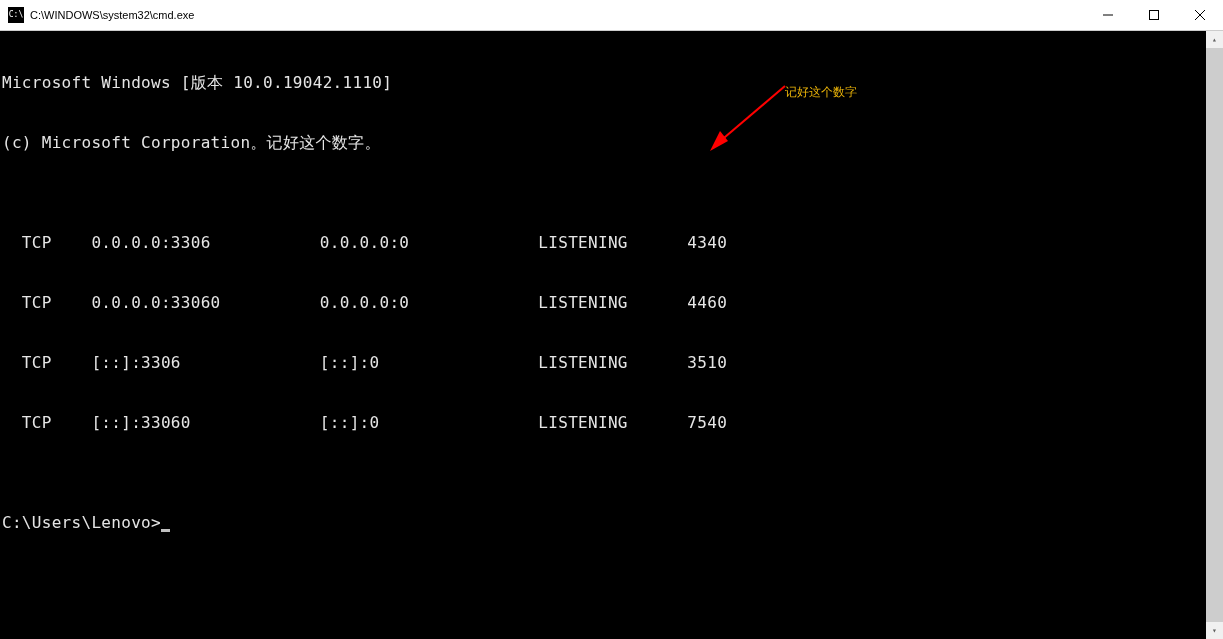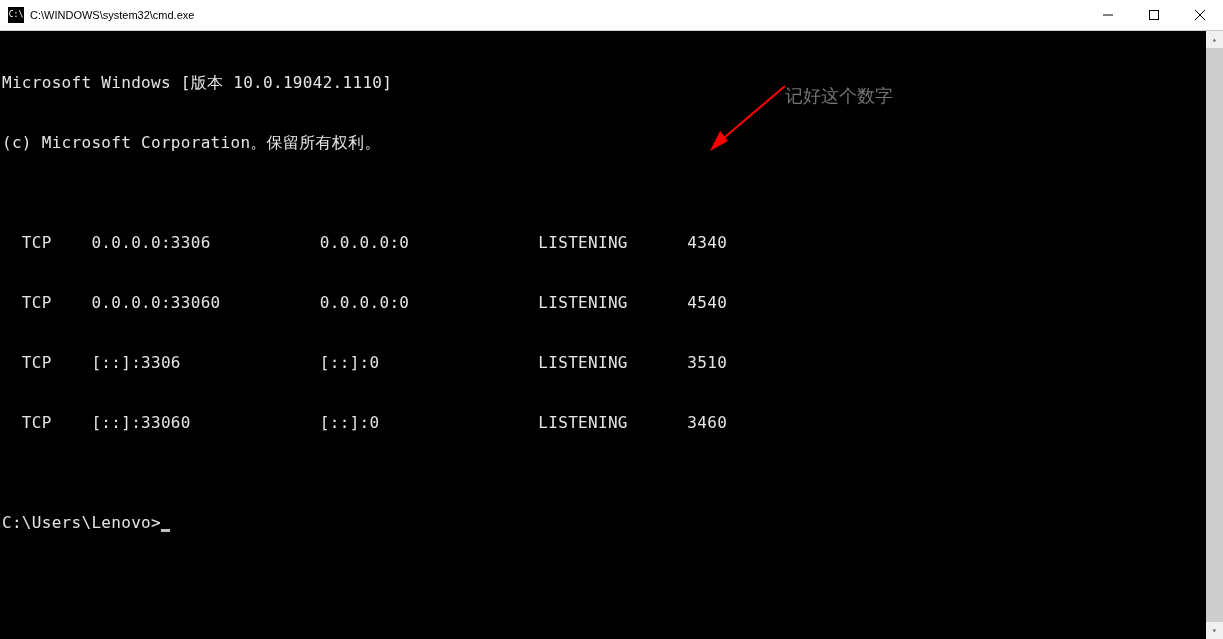--- a/index.html
+++ b/index.html
@@ -111,22 +111,22 @@
     .cursor {
       display: inline-block;
       width: 9px;
       height: 3px;
       background: #c0c0c0;
       vertical-align: bottom;
       margin-bottom: 1px;
     }
     .annotation {
       position: absolute;
-      color: #737373;
-      font-size: 18px;
+      color: #eab308;
+      font-size: 12px;
       font-family: "Microsoft YaHei", "SimSun", sans-serif;
       pointer-events: none;
     }
     .annotation-text {
       position: absolute;
       top: 53px;
       left: 785px;
     }
     .annotation-arrow {
       position: absolute;
@@ -160,26 +160,26 @@
           <line x1="0" y1="0" x2="10" y2="10" stroke="#000" stroke-width="1"></line>
           <line x1="10" y1="0" x2="0" y2="10" stroke="#000" stroke-width="1"></line>
         </svg>
     </div>
   </div>
 </div>
 
 <div class="terminal-area">
   <div class="terminal-content">
     <span class="terminal-line">Microsoft Windows [版本 10.0.19042.1110]</span>
-    <span class="terminal-line">(c) Microsoft Corporation。保留所有权利。</span>
+    <span class="terminal-line">(c) Microsoft Corporation。记好这个数字。</span>
     <span class="terminal-line"></span>
     <span class="terminal-line" id="row0">  TCP    0.0.0.0:3306           0.0.0.0:0             LISTENING      4340</span>
-    <span class="terminal-line" id="row1">  TCP    0.0.0.0:33060          0.0.0.0:0             LISTENING      4540</span>
+    <span class="terminal-line" id="row1">  TCP    0.0.0.0:33060          0.0.0.0:0             LISTENING      4460</span>
     <span class="terminal-line" id="row2">  TCP    [::]:3306              [::]:0                LISTENING      3510</span>
-    <span class="terminal-line" id="row3">  TCP    [::]:33060             [::]:0                LISTENING      3460</span>
+    <span class="terminal-line" id="row3">  TCP    [::]:33060             [::]:0                LISTENING      7540</span>
     <span class="terminal-line"></span>
     <span class="terminal-line"><span>C:\Users\Lenovo&gt;</span><span class="cursor"></span></span>
   </div>
 
   <div class="annotation-text annotation">记好这个数字</div>
   <svg class="annotation-arrow" viewBox="0 0 90 75">
     <line x1="85" y1="5" x2="18" y2="62" stroke="#ff0000" stroke-width="2"></line>
     <polygon points="10,70 28,60 20,50" fill="#ff0000"></polygon>
   </svg>
 

